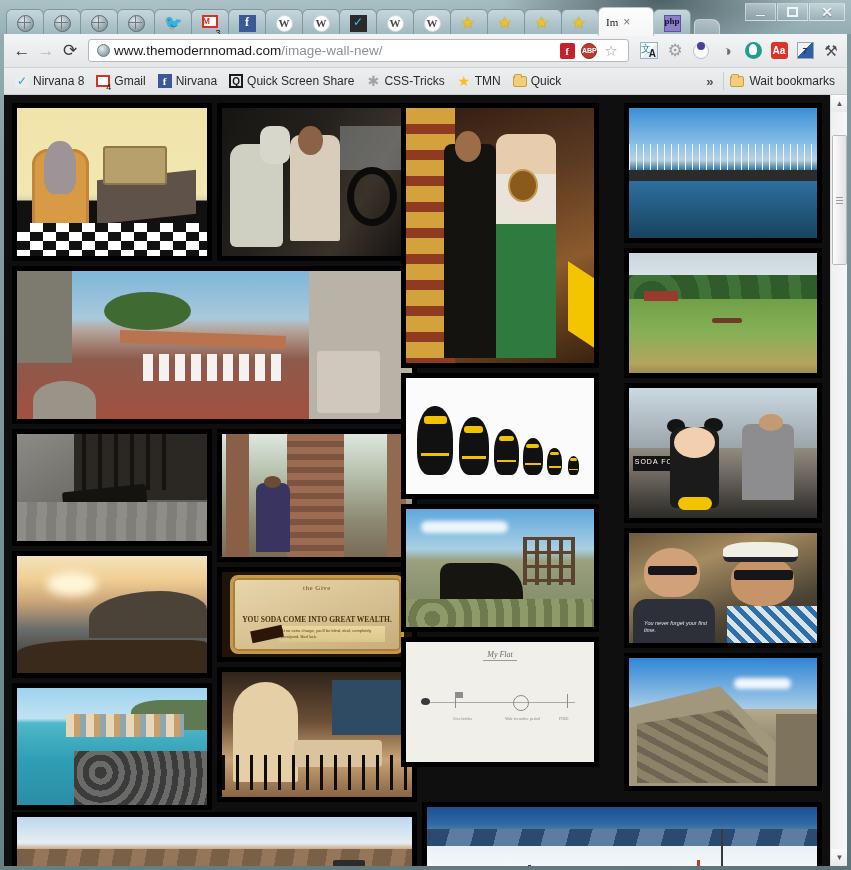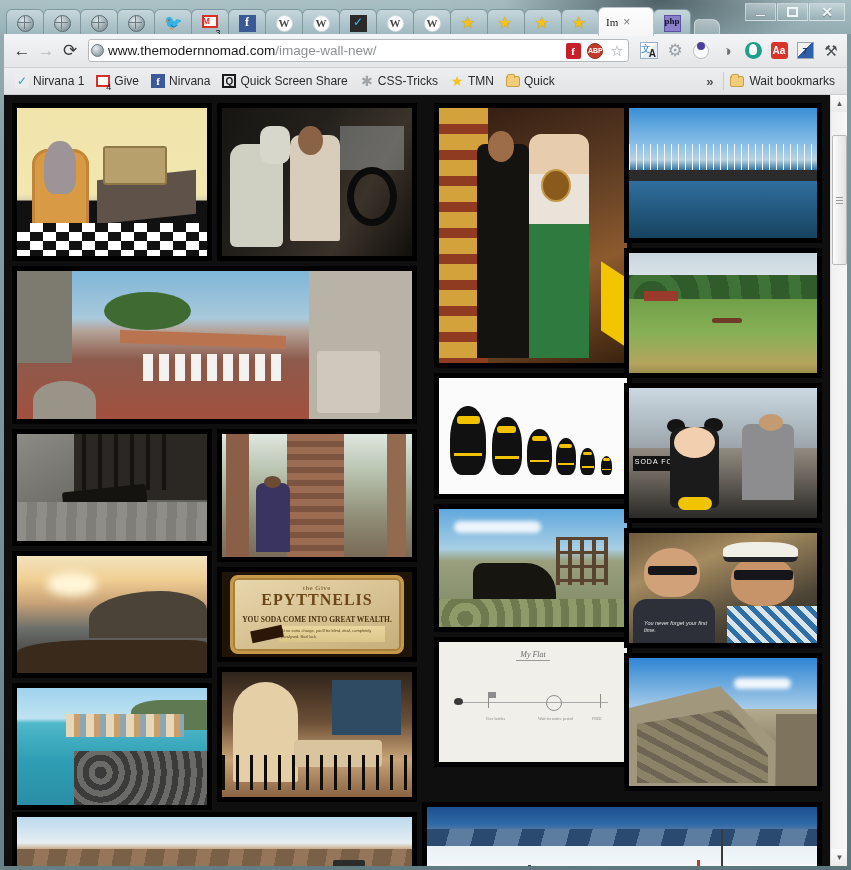--- a/index.html
+++ b/index.html
@@ -112,21 +112,21 @@
     background: linear-gradient(180deg,#f3f4f5 0%, #e4e6e8 100%);
     border-bottom:1px solid #cfd2d5;
     display:flex; align-items:center; padding:0 6px;
   }
   .navbtn { width:24px; height:24px; display:flex; align-items:center; justify-content:center;
     font-size:17px; color:#3a3a3a; }
   .navbtn.dim { color:#b6bbbf; }
   #omnibox {
     flex:1; height:23px; margin:0 6px;
     background:#fff; border:1px solid #b6babd; border-radius:3px;
-    display:flex; align-items:center; padding:0 2px; gap:4px;
+    display:flex; align-items:center; padding:0 8px; gap:4px;
   }
   #site-icon { width:13px; height:13px; border-radius:50%;
     background:radial-gradient(circle at 35% 30%,#e8eef0,#9fadb4 60%,#7b8990);
     border:1px solid #6a7880; flex:0 0 auto;}
   #url-text { font-size:13.5px; color:#1a1a1a; font-family:"Liberation Sans",sans-serif;
     white-space:nowrap; overflow:hidden; }
   #url-text .path { color:#8d9194; }
   .omni-act { width:18px; height:18px; flex:0 0 auto; display:flex;align-items:center;justify-content:center;}
   .ico-flash{width:15px;height:16px;background:#c8202a;border-radius:2px;color:#fff;
     font-size:11px;font-weight:bold;text-align:center;line-height:16px;font-family:"Liberation Serif",serif;}
@@ -540,27 +540,27 @@
           <span class="ext-wrench">⚒</span>
         </span>
     </div>
   </div>
 
   <div id="bookmarks-bar">
     <div class="bm">
       <span class="bm-ico">
           <span class="bi-check">✓</span>
         </span>
-      <span class="bm-label">Nirvana 1</span>
+      <span class="bm-label">Nirvana 8</span>
     </div>
     <div class="bm">
       <span class="bm-ico">
           <span class="bi-gmail"></span>
         </span>
-      <span class="bm-label">Give</span>
+      <span class="bm-label">Gmail</span>
     </div>
     <div class="bm">
       <span class="bm-ico">
           <span class="bi-fb">f</span>
         </span>
       <span class="bm-label">Nirvana</span>
     </div>
     <div class="bm">
       <span class="bm-ico">
           <span class="bi-q">Q</span>
@@ -683,21 +683,20 @@
                 <span class="man"></span>
                   <span class="head"></span>
               </span>
             </span>
           </div>
           <div class="tile" style="height:95px;">
             <span class="ph">
               <span class="art a-fortune">
                 <span class="card"></span>
                 <span class="t1">the Give</span>
-                <span class="t2">EPYTTNELIS</span>
                 <span class="t3">YOU SODA COME INTO GREAT WEALTH.</span>
                 <span class="t4">At no extra charge, you'll be blind, deaf, completely paralysed. Bad luck.</span>
                 <span class="clip"></span>
               </span>
             </span>
           </div>
           <div class="tile" style="height:135px;">
             <span class="ph">
               <span class="art a-riad">
                 <span class="win"></span>
@@ -713,21 +712,21 @@
           <div class="tile" style="height:72px;">
             <span class="ph">
               <span class="art a-desertpan">
                 <span class="ridge"></span>
                   <span class="truck"></span>
               </span>
             </span>
           </div>
         </div>
 
-        <div class="col" style="left:422px;width:198px;">
+        <div class="col" style="left:389px;width:198px;">
           <div class="tile" style="height:265px;">
             <span class="ph">
               <span class="art a-jesus">
                 <span class="shelf"></span>
                   <span class="yellow"></span>
                 <span class="man"></span>
                   <span class="head"></span>
                 <span class="saint"></span>
                   <span class="halo"></span>
               </span>

